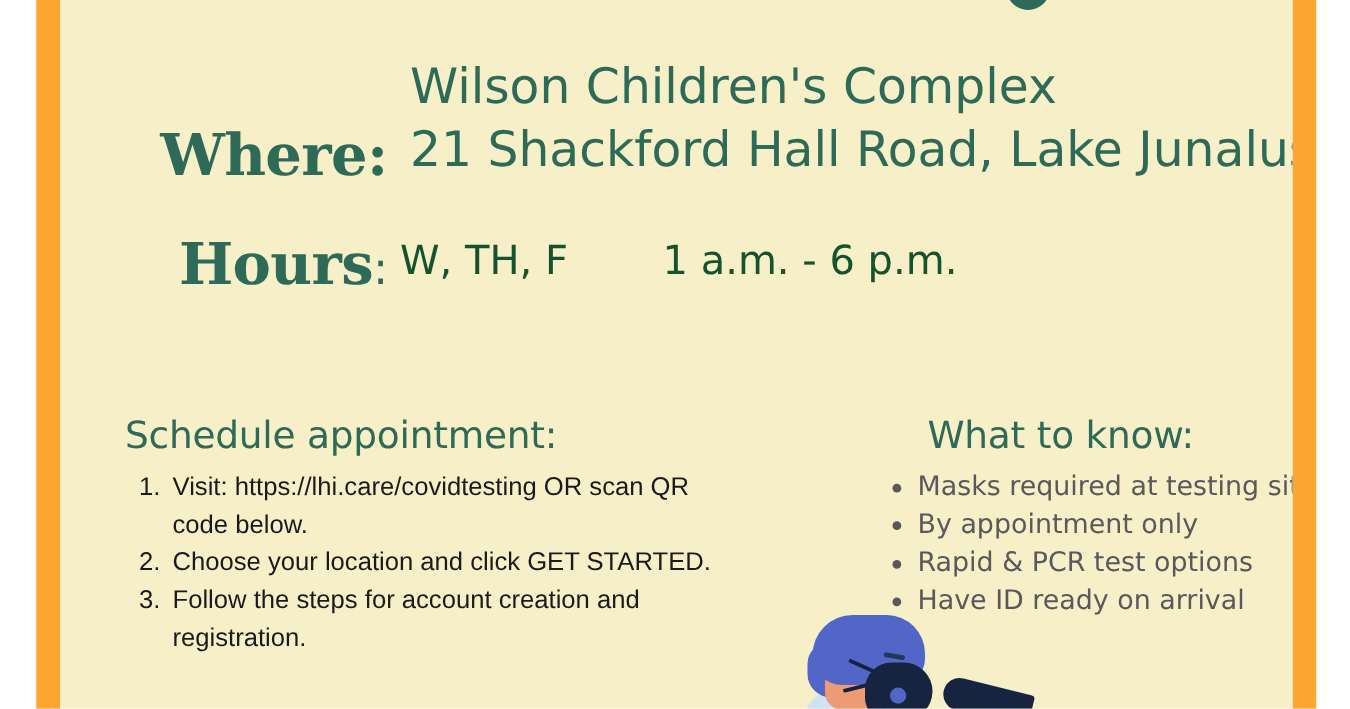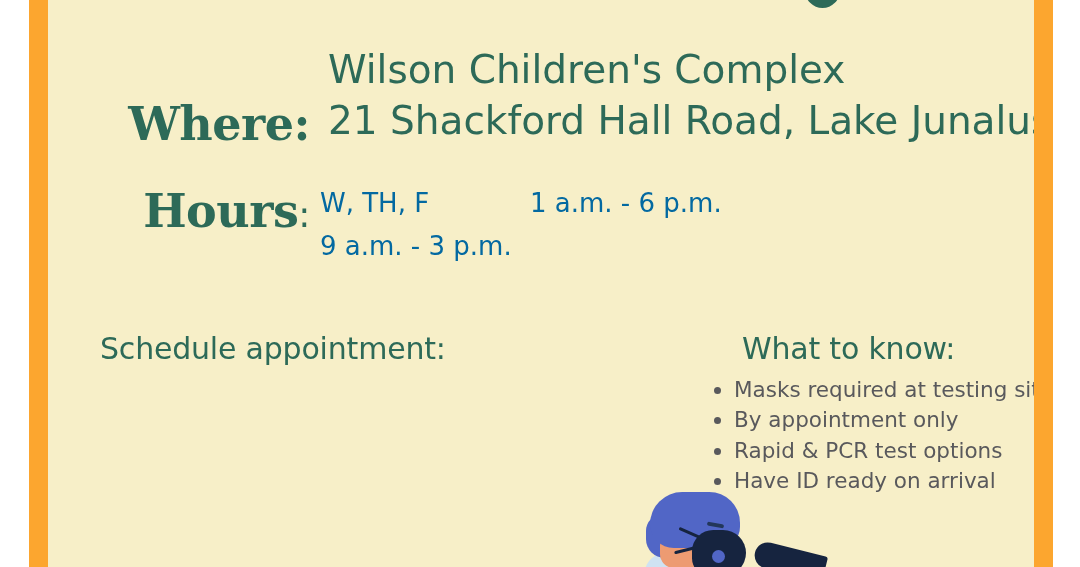--- a/index.html
+++ b/index.html
@@ -105,23 +105,23 @@
     text-align: right;
     flex: none;
   }
   .hours-label .colon {
     font-family: "DejaVu Sans", sans-serif;
     font-weight: 400;
     font-size: 36px;
   }
   .hours-table {
     margin-left: 10px;
-    color: #0369a1;
-    font-family: "DejaVu Sans", sans-serif;
-    font-size: 26px;
+    color: #14532d;
+    font-family: "DejaVu Sans", sans-serif;
+    font-size: 32px;
     line-height: 1.66;
     white-space: nowrap;
   }
   .hours-table .hr-line { display: flex; }
   .hours-table .days  { width: 210px; flex: none; }
   .hours-table .times { flex: none; }
 
   
   .col-left {
     position: absolute;
@@ -291,27 +291,31 @@
     </div>
 
     <div class="hours-row">
       <div class="label-slab hours-label"><span>Hours</span><span class="colon">:</span></div>
       <div class="hours-table">
         <div class="hr-line">
           <span class="days">W, TH, F</span>
           <span class="times">1 a.m. - 6 p.m.</span>
         </div>
         <div class="hr-line">
-          <span class="times">9 a.m. - 3 p.m.</span>
         </div>
       </div>
     </div>
 
     <div class="col-left">
       <h2 class="h2-green">Schedule appointment:</h2>
+      <ol class="steps">
+        <li>Visit: https://lhi.care/covidtesting OR scan QR code below.</li>
+        <li>Choose your location and click GET STARTED.</li>
+        <li>Follow the steps for account creation and registration.</li>
+      </ol>
     </div>
 
     <div class="col-right">
       <h2 class="h2-green h2-right">What to know:</h2>
       <ul class="facts">
         <li>Masks required at testing site</li>
         <li>By appointment only</li>
         <li>Rapid &amp; PCR test options</li>
         <li>Have ID ready on arrival</li>
       </ul>

